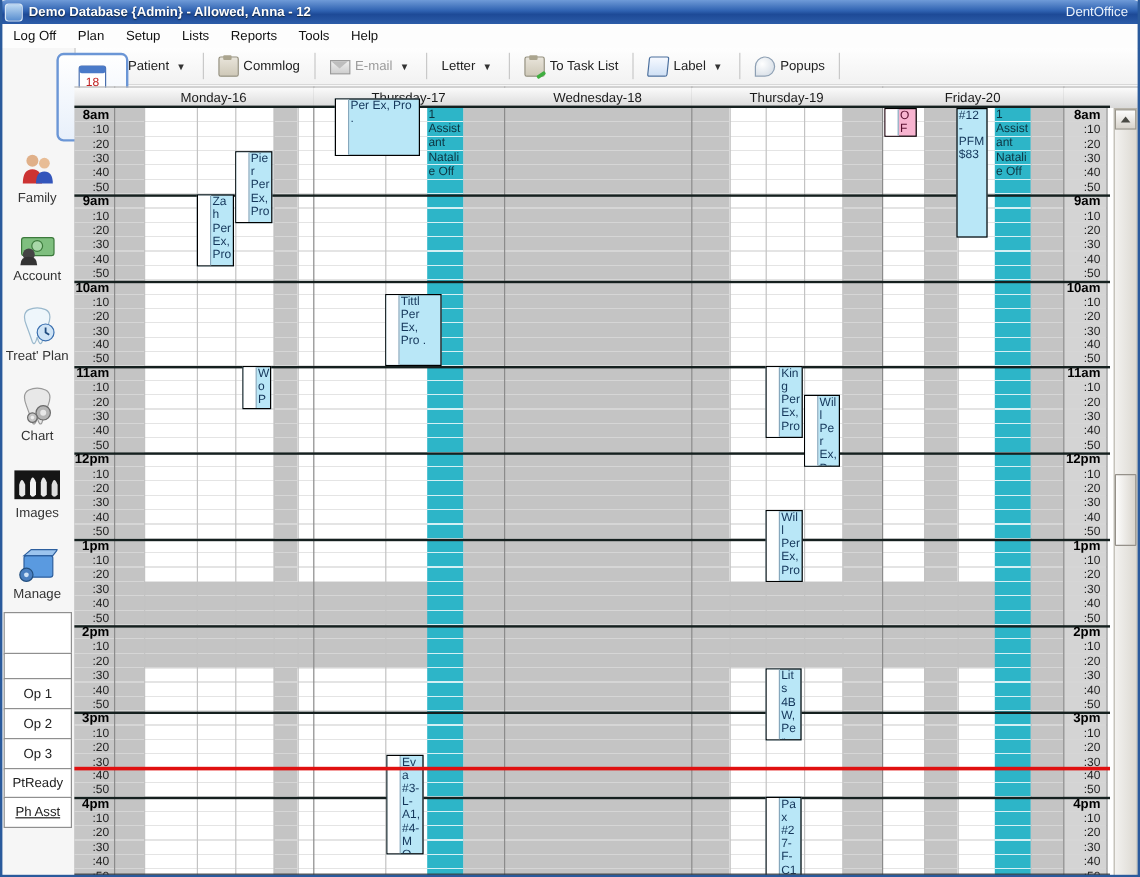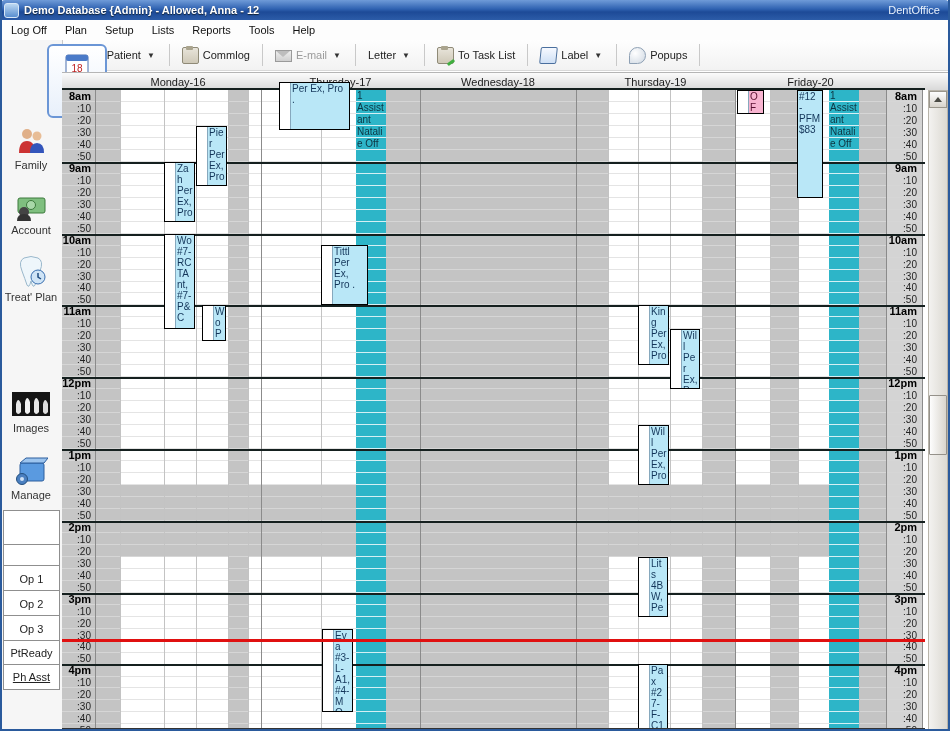--- a/index.html
+++ b/index.html
@@ -145,20 +145,30 @@
     </svg>
     <span>Account</span>
   </div>
   <div class="module" style="top:215px;">
     <svg class="micon" width="34" height="34">
       <path d="M10 3 Q17 0 24 3 Q30 6 26 16 Q23 24 21 30 Q19 34 17 26 Q15 34 13 30 Q11 24 8 16 Q4 6 10 3 Z" fill="#eef6fb" stroke="#9ab8cc"></path>
       <circle cx="24" cy="22" r="7" fill="#cfe4f6" stroke="#3a6faf"></circle>
       <path d="M24 18 L24 22 L27 24" stroke="#204c80" stroke-width="1.5" fill="none"></path>
     </svg>
     <span>Treat' Plan</span>
+  </div>
+  <div class="module" style="top:282px;">
+    <svg class="micon" width="34" height="34">
+      <path d="M10 3 Q17 0 24 3 Q30 6 26 16 Q23 24 21 30 Q19 34 17 26 Q15 34 13 30 Q11 24 8 16 Q4 6 10 3 Z" fill="#e8e8e8" stroke="#9a9a9a"></path>
+      <circle cx="22" cy="22" r="6" fill="#b5b5b5" stroke="#6a6a6a"></circle>
+        <circle cx="22" cy="22" r="2.5" fill="#e8e8e8"></circle>
+      <circle cx="13" cy="26" r="4" fill="#c5c5c5" stroke="#6a6a6a"></circle>
+        <circle cx="13" cy="26" r="1.5" fill="#eee"></circle>
+    </svg>
+    <span>Chart</span>
   </div>
   <div class="module" style="top:415px;">
     <svg class="micon" width="34" height="32">
       <rect x="6" y="8" width="24" height="18" rx="2" fill="#5a9ae0" stroke="#2d5f9e"></rect>
       <path d="M6 8 L12 3 L34 3 L30 8 Z" fill="#9cc4ee" stroke="#2d5f9e"></path>
       <circle cx="8" cy="24" r="5.5" fill="#4a7fc0" stroke="#24507f"></circle>
         <circle cx="8" cy="24" r="2" fill="#cfe2f6"></circle>
     </svg>
     <span>Manage</span>
   </div>
@@ -347,24 +357,20 @@
     <div class="tlabel" style="position: absolute; left: 62px; top: 725.233px; width: 29px;">:50</div>
     <div class="tlabel" style="position: absolute; left: 886px; top: 725.233px; width: 31px;">:50</div>
     <div class="appt" style="position: absolute; left: 196px; top: 125.9px; width: 31px; height: 59.8333px;">
       <div class="pstrip"></div>
       <div class="atext">Pier Per Ex, Pro .</div>
     </div>
     <div class="appt" style="position: absolute; left: 164px; top: 161.8px; width: 31px; height: 59.8333px;">
       <div class="pstrip"></div>
       <div class="atext">Zah Per Ex, Pro .</div>
     </div>
-    <div class="appt" style="position: absolute; left: 164px; top: 233.6px; width: 31px; height: 95.7333px;">
-      <div class="pstrip"></div>
-      <div class="atext">Wo #7-RCTAnt, #7-P&amp;C</div>
-    </div>
     <div class="appt" style="position: absolute; left: 202px; top: 305.4px; width: 24px; height: 35.9px;">
       <div class="pstrip"></div>
       <div class="atext">Wo Pro Chi</div>
     </div>
     <div class="appt" style="position: absolute; left: 279px; top: 82px; width: 71px; height: 47.8667px;">
       <div class="pstrip"></div>
       <div class="atext">Per Ex, Pro .</div>
     </div>
     <div class="appt" style="position: absolute; left: 321px; top: 245px; width: 47px; height: 59.8333px;">
       <div class="pstrip"></div>

